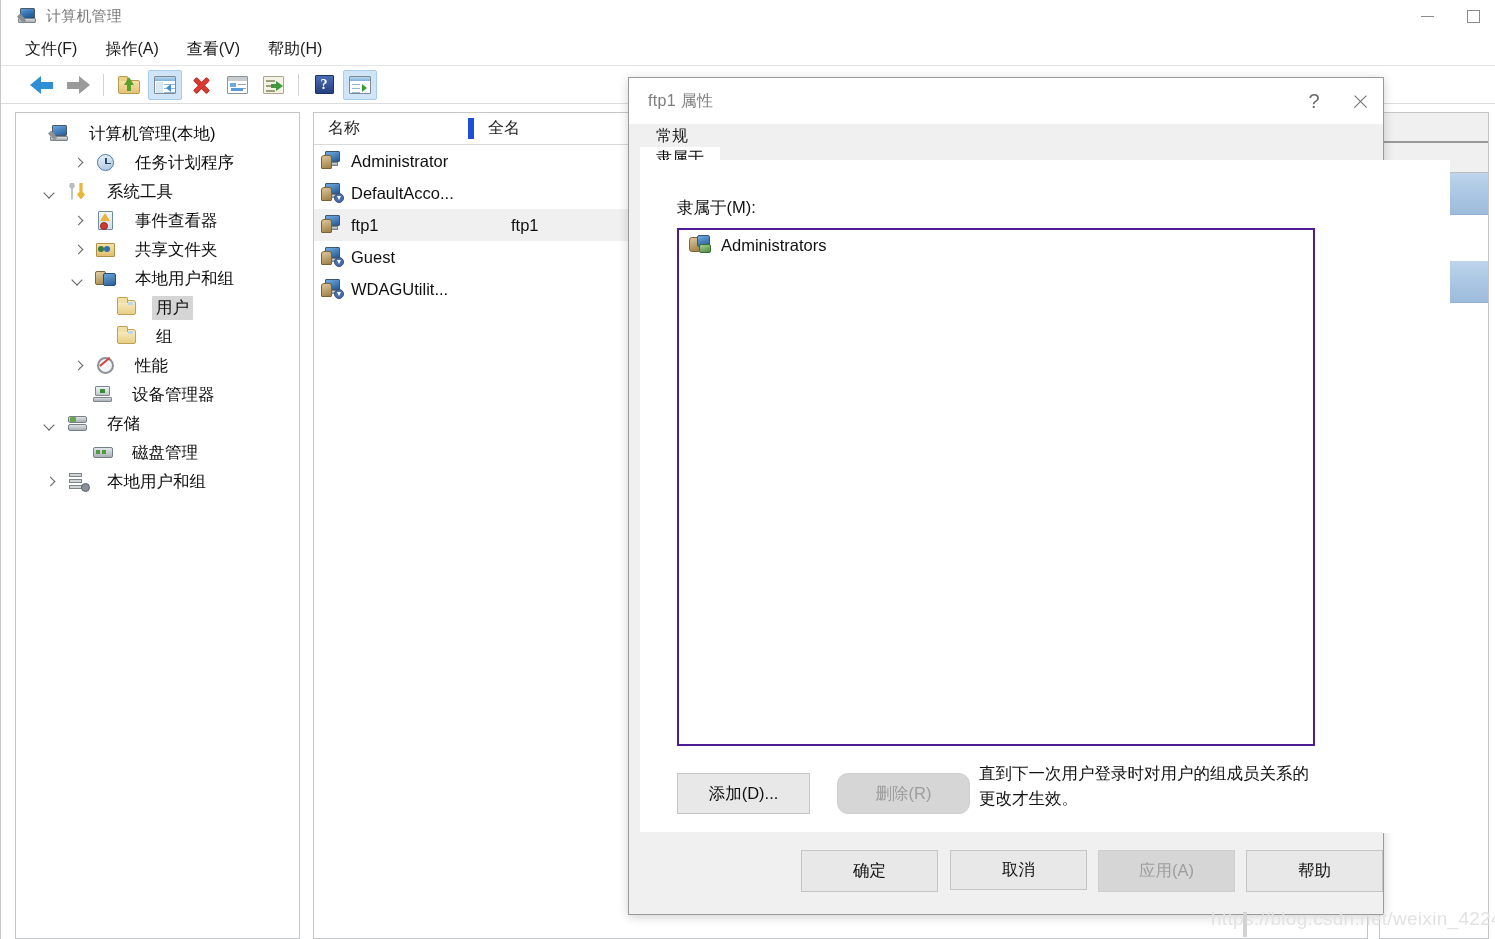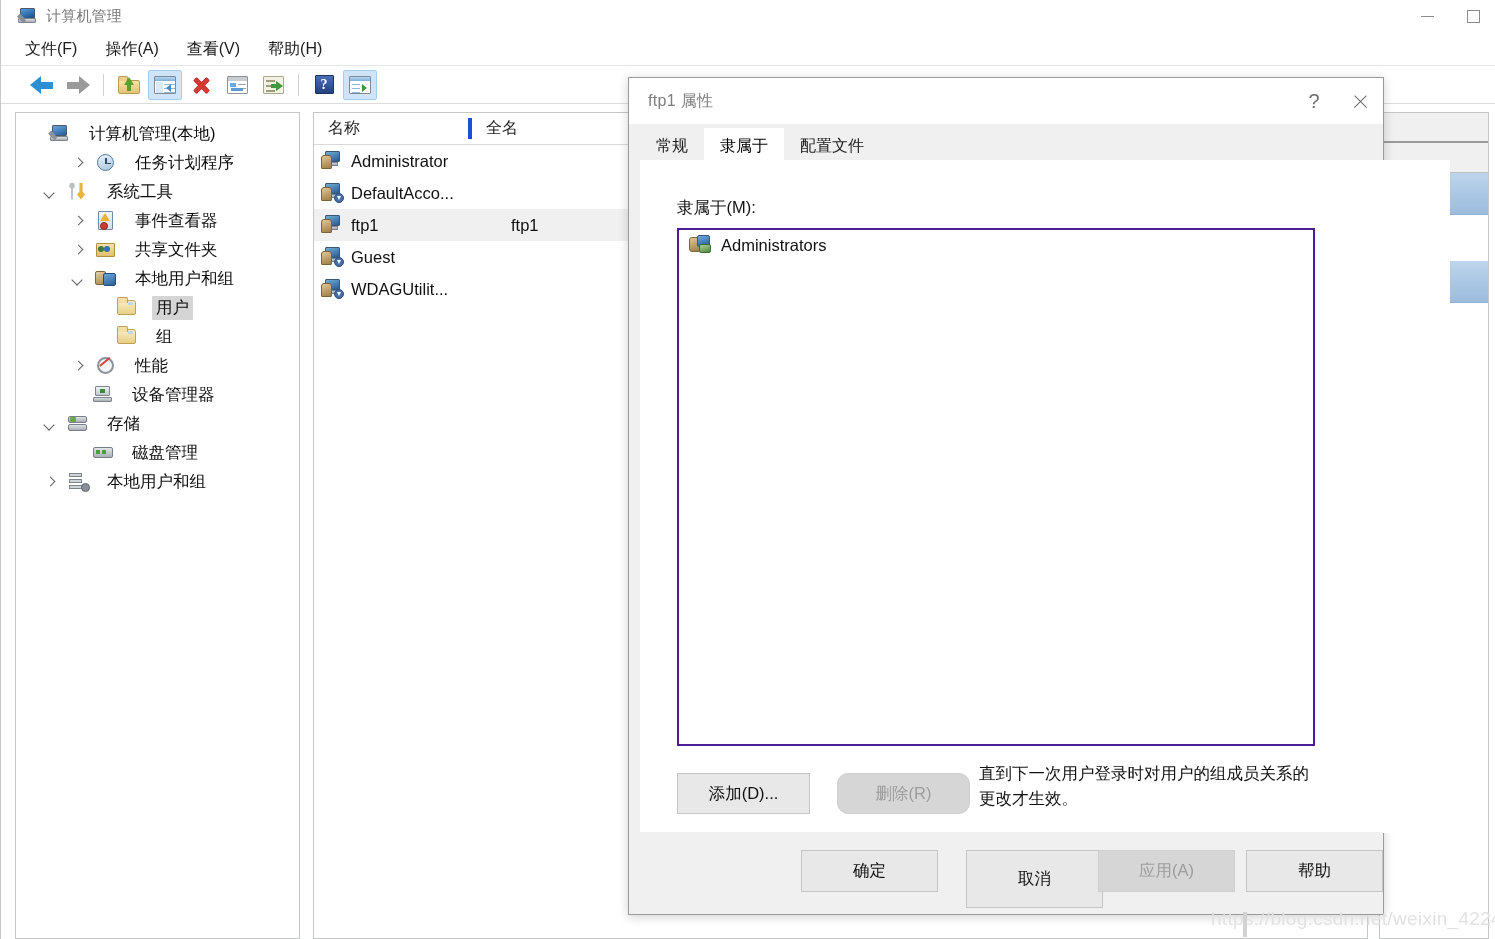--- a/index.html
+++ b/index.html
@@ -239,21 +239,21 @@
   .list-pane {
     position:absolute; left:312px; top:8px; width:1055px; height:827px;
     background:#ffffff; border:1px solid #c4c6c8;
   }
   .list-header {
     display:flex; height:32px; align-items:center;
     border-bottom:1px solid #d9d9d9; background:#ffffff;
   }
   .col-h { font-size:16px; color:#1c1c1c; padding-left:14px; position:relative; }
   .col-h.c1 { width:154px; }
-  .col-h.c2 { width:300px; border-left:4px solid #1d4ed8; }
+  .col-h.c2 { width:300px; border-left:6px solid #1d4ed8; }
   .list-row {
     display:flex; align-items:center; height:32px; font-size:16.5px; color:#111;
     padding-left:8px;
   }
   .list-row.sel { background:#f0f0f0; }
   .u-ico { width:22px; min-width:22px; height:20px; position:relative; margin-right:7px; }
   .u-ico .mon { position:absolute;left:3px;top:0px;width:15px;height:11px;
      background:linear-gradient(160deg,#6fa9de,#245d95); border:1px solid #3c5772;border-radius:1px;}
   .u-ico .stand { position:absolute;left:5px;top:11px;width:11px;height:4px;
      background:linear-gradient(180deg,#d5d9dd,#9aa0a7);border:1px solid #7c838b;}
@@ -301,21 +301,21 @@
   .x-glyph { position:relative; width:17px; height:17px; }
   .x-glyph::before, .x-glyph::after {
     content:""; position:absolute; left:0; top:8px; width:17px; height:1.4px; background:#6c6c6c;
   }
   .x-glyph::before { transform:rotate(45deg); }
   .x-glyph::after  { transform:rotate(-45deg); }
 
   
   .tabstrip {
     position:absolute; left:0; top:47px; width:100%; height:41px;
-    background:#f0f0f0; display:flex; align-items:center; padding-left:11px;
+    background:#f0f0f0; display:flex; align-items:flex-start; padding-left:11px;flex-direction:column;
   }
   .tab {
     height:33px; padding:0 15px; display:flex; align-items:center;
     font-size:16px; color:#1b1b1b; background:#f0f0f0;
     border:1px solid #f0f0f0; border-bottom:none;
   }
   .tab.active {
     background:#ffffff; border-color:#ffffff; height:35px; color:#000;
   }
   .tab-panel {
@@ -350,21 +350,21 @@
 
   .btn-add    { position:absolute; left:36px;  top:612px; width:133px; height:41px; }
   .btn-remove { position:absolute; left:196px; top:612px; width:133px; height:41px;border-radius:11px; }
   .hint-text {
     position:absolute; left:338px; top:600px; width:340px;
     font-size:16.5px; color:#111; line-height:1.5;
   }
 
   .dlg-footer { position:absolute; left:0; bottom:0; width:100%; height:82px; background:#f0f0f0; }
   .btn-ok     { position:absolute; left:172px; top:772px; width:137px; height:42px; }
-  .btn-cancel { position:absolute; left:321px; top:772px; width:137px; height:58px;margin-left:16px; }
+  .btn-cancel { position:absolute; left:321px; top:772px; width:137px; height:40px; }
   .btn-apply  { position:absolute; left:469px; top:772px; width:137px; height:42px; }
   .btn-help   { position:absolute; left:617px; top:772px; width:137px; height:42px; }
 
   .watermark {
     position:absolute; left:1210px; top:908px; font-size:19px;
     color:#e2e2e2; white-space:nowrap; letter-spacing:.3px;
     font-family:"Liberation Sans", sans-serif;
   }
   .cursor-mark {
     position:absolute; left:1242px; top:912px; width:4px; height:25px;

